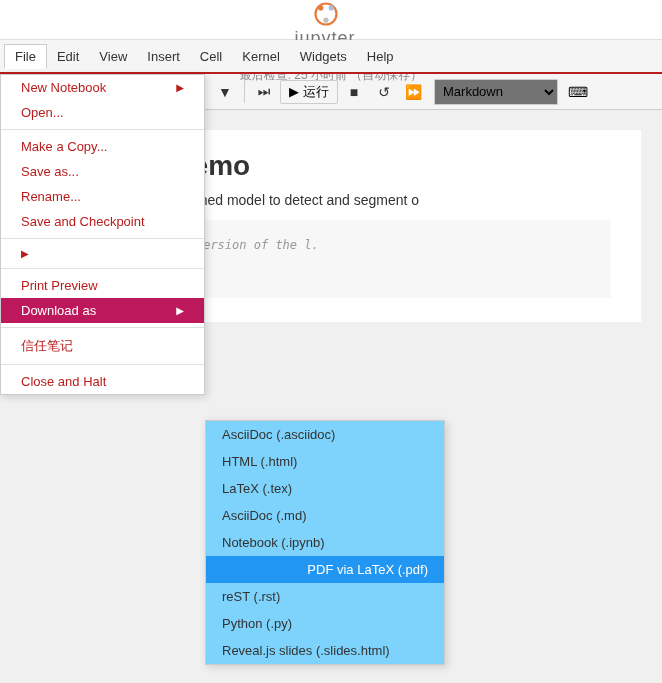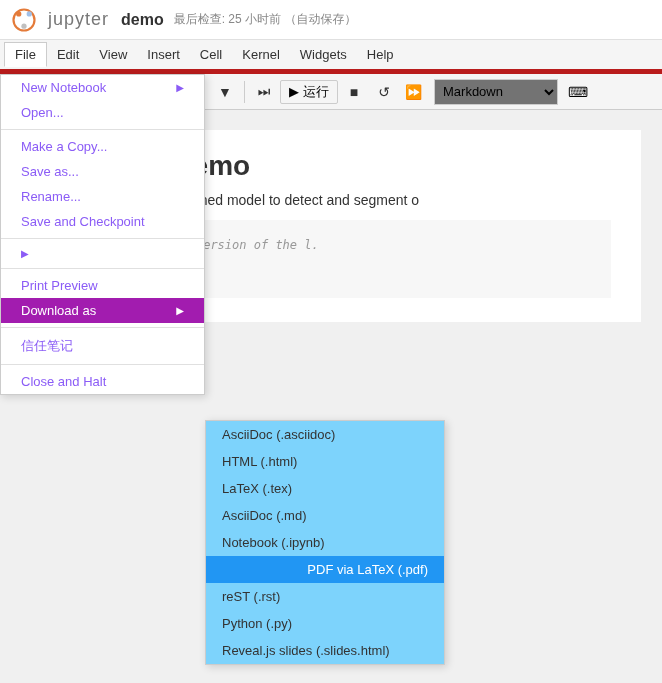--- a/index.html
+++ b/index.html
@@ -14,20 +14,21 @@
     }
 
     
     #titlebar {
       display: flex;
       align-items: center;
       height: 40px;
       padding: 0 10px;
       background: #fff;
       border-bottom: 1px solid #e0e0e0;
+      flex-direction: column;
     }
     #titlebar .logo {
       display: flex;
       align-items: center;
       margin-right: 10px;
     }
     #titlebar .logo svg {
       width: 28px;
       height: 28px;
     }
@@ -49,21 +50,21 @@
       color: #888;
     }
 
     
     #menubar {
       display: flex;
       align-items: center;
       height: 34px;
       padding: 0 4px;
       background: #f5f5f5;
-      border-bottom: 5px solid #b91c1c;
+      border-bottom: 2px solid #b91c1c;
       position: relative;
     }
     .menu-item {
       padding: 4px 10px;
       cursor: pointer;
       font-size: 13px;
       color: #333;
       user-select: none;
     }
     .menu-item:hover, .menu-item.active {
@@ -196,27 +197,27 @@
       background: #fff;
       border: 1px solid #ccc;
       box-shadow: 2px 2px 8px rgba(0,0,0,0.15);
       z-index: 150;
       pointer-events: all;
     }
     .dropdown-item {
       padding: 5px 20px;
       cursor: pointer;
       font-size: 13px;
-      color: #8b5cf6;
+      color: #b91c1c;
       display: flex;
       align-items: center;
       justify-content: space-between;
     }
     .dropdown-item.highlighted {
-      background: #a21caf;
+      background: #be185d;
       color: #fff;
     }
     .dropdown-separator {
       height: 1px;
       background: #e0e0e0;
       margin: 4px 0;
     }
     .dropdown-item .arrow {
       font-size: 10px;
     }

